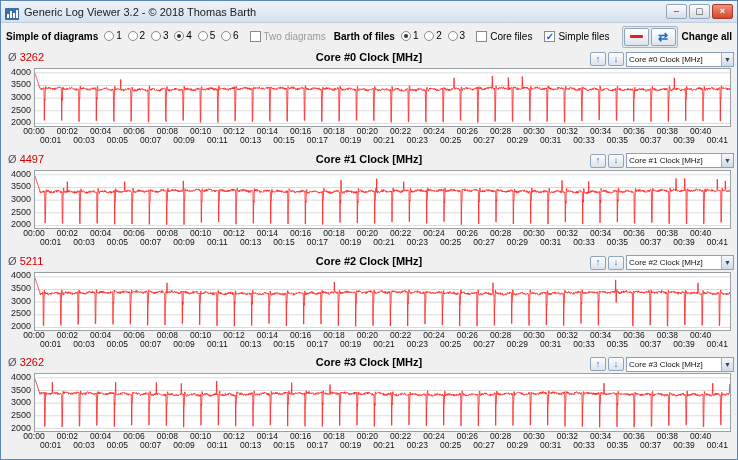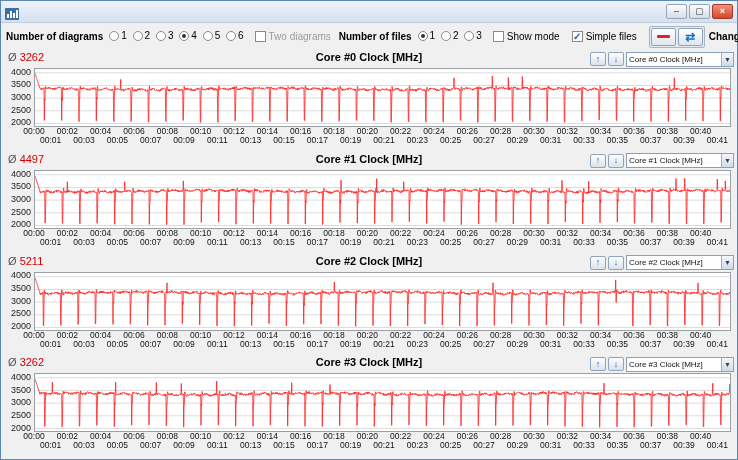--- a/index.html
+++ b/index.html
@@ -54,29 +54,30 @@
   <div class="titlebar">
     <span class="app-icon">
       <svg width="14" height="12" viewBox="0 0 14 12">
           <rect x="0" y="0" width="14" height="12" fill="#3a6ea5" rx="1"></rect>
           <rect x="2" y="6" width="2" height="4" fill="#fff"></rect>
           <rect x="5" y="3" width="2" height="7" fill="#fff"></rect>
           <rect x="8" y="5" width="2" height="5" fill="#fff"></rect>
           <rect x="11" y="2" width="2" height="8" fill="#fff"></rect>
         </svg>
     </span>
+    <span class="title-text">Generic Log Viewer 3.2 - © 2018 Thomas Barth</span>
     <span class="win-btns">
       <button class="win-btn">–</button>
       <button class="win-btn">▢</button>
       <button class="win-btn close">×</button>
     </span>
   </div>
 
   <div class="toolbar">
-    <span class="lbl-bold">Number of diagrams</span>
+    <span class="lbl-bold">Simple of diagrams</span>
     <span>
       <span class="radio-item">
           <span class="radio"></span>
           <span>1</span>
         </span>
       <span class="radio-item">
           <span class="radio"></span>
           <span>2</span>
         </span>
       <span class="radio-item">
@@ -93,38 +94,38 @@
         </span>
       <span class="radio-item">
           <span class="radio"></span>
           <span>6</span>
         </span>
     </span>
     <span class="check-item dis">
         <span class="check"></span>
         <span>Two diagrams</span>
       </span>
-    <span class="lbl-bold">Number of files</span>
+    <span class="lbl-bold">Barth of files</span>
     <span>
       <span class="radio-item">
           <span class="radio checked"></span>
           <span>1</span>
         </span>
       <span class="radio-item">
           <span class="radio"></span>
           <span>2</span>
         </span>
       <span class="radio-item">
           <span class="radio"></span>
           <span>3</span>
         </span>
     </span>
     <span class="check-item">
         <span class="check"></span>
-        <span>Show mode</span>
+        <span>Core files</span>
       </span>
     <span class="check-item">
         <span class="check on"></span>
         <span>Simple files</span>
       </span>
     <span class="btn-group">
       <button class="tool-btn">
           <span class="red-dash"></span>
         </button>
       <button class="tool-btn">

